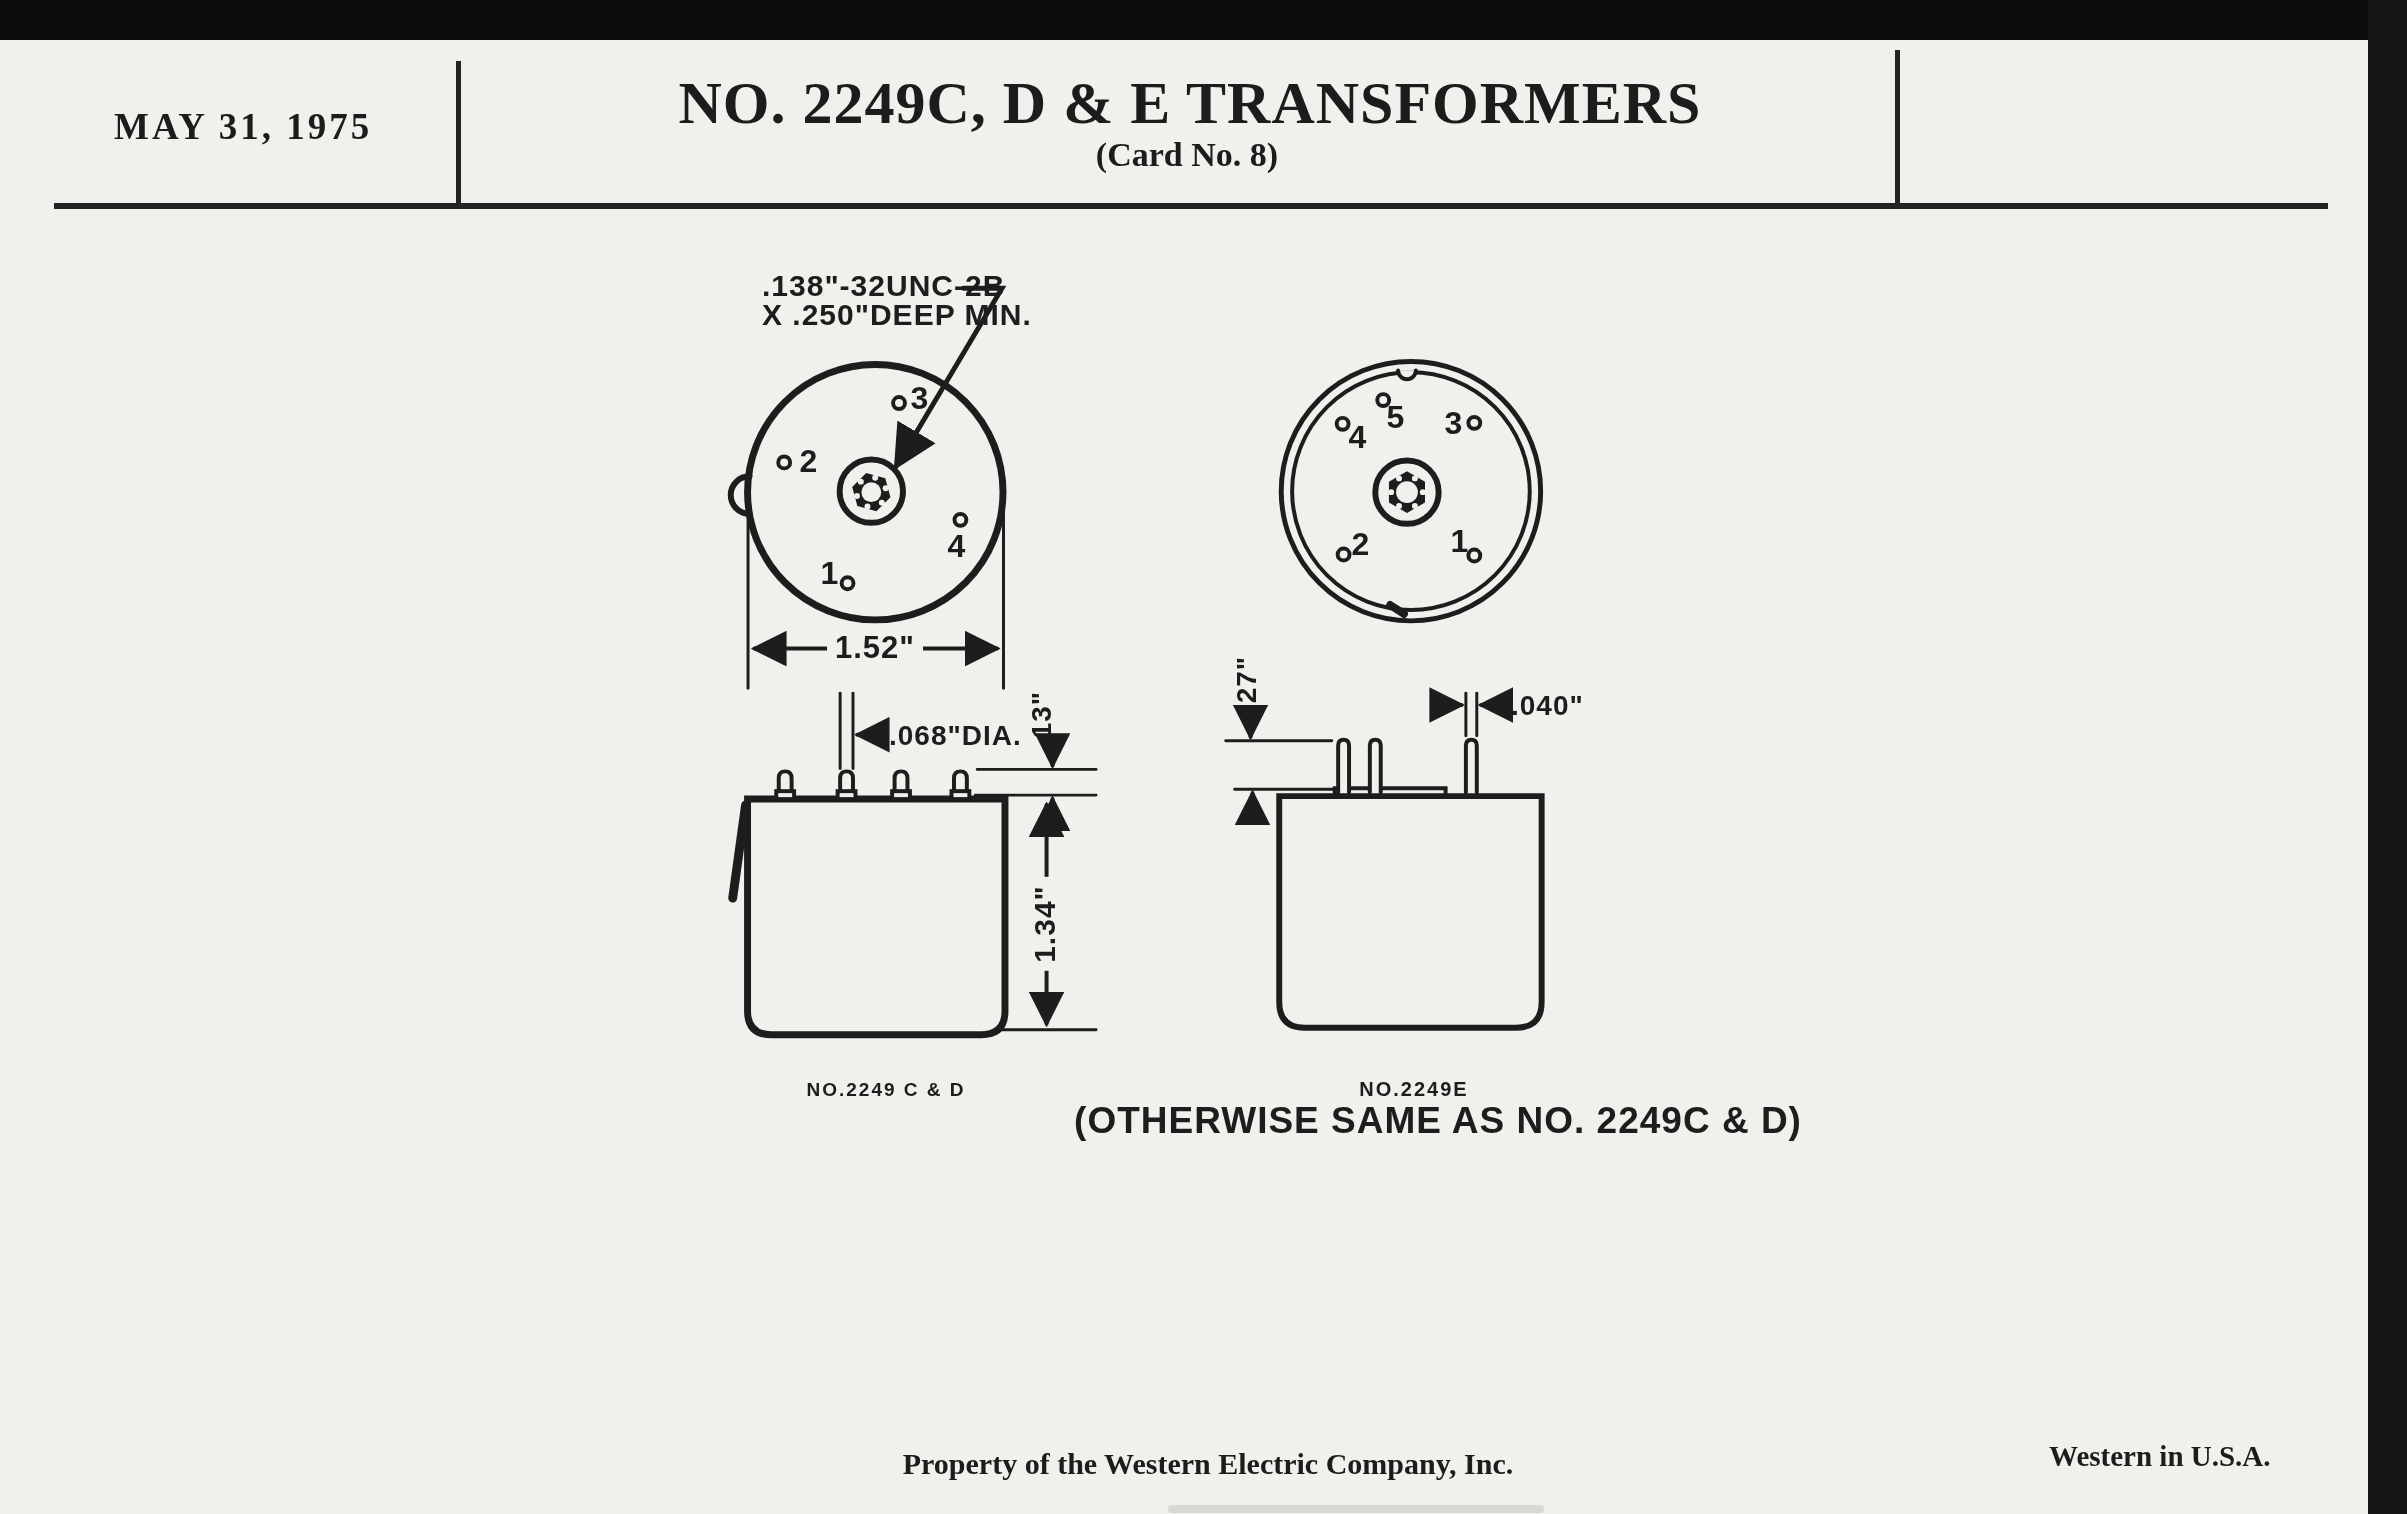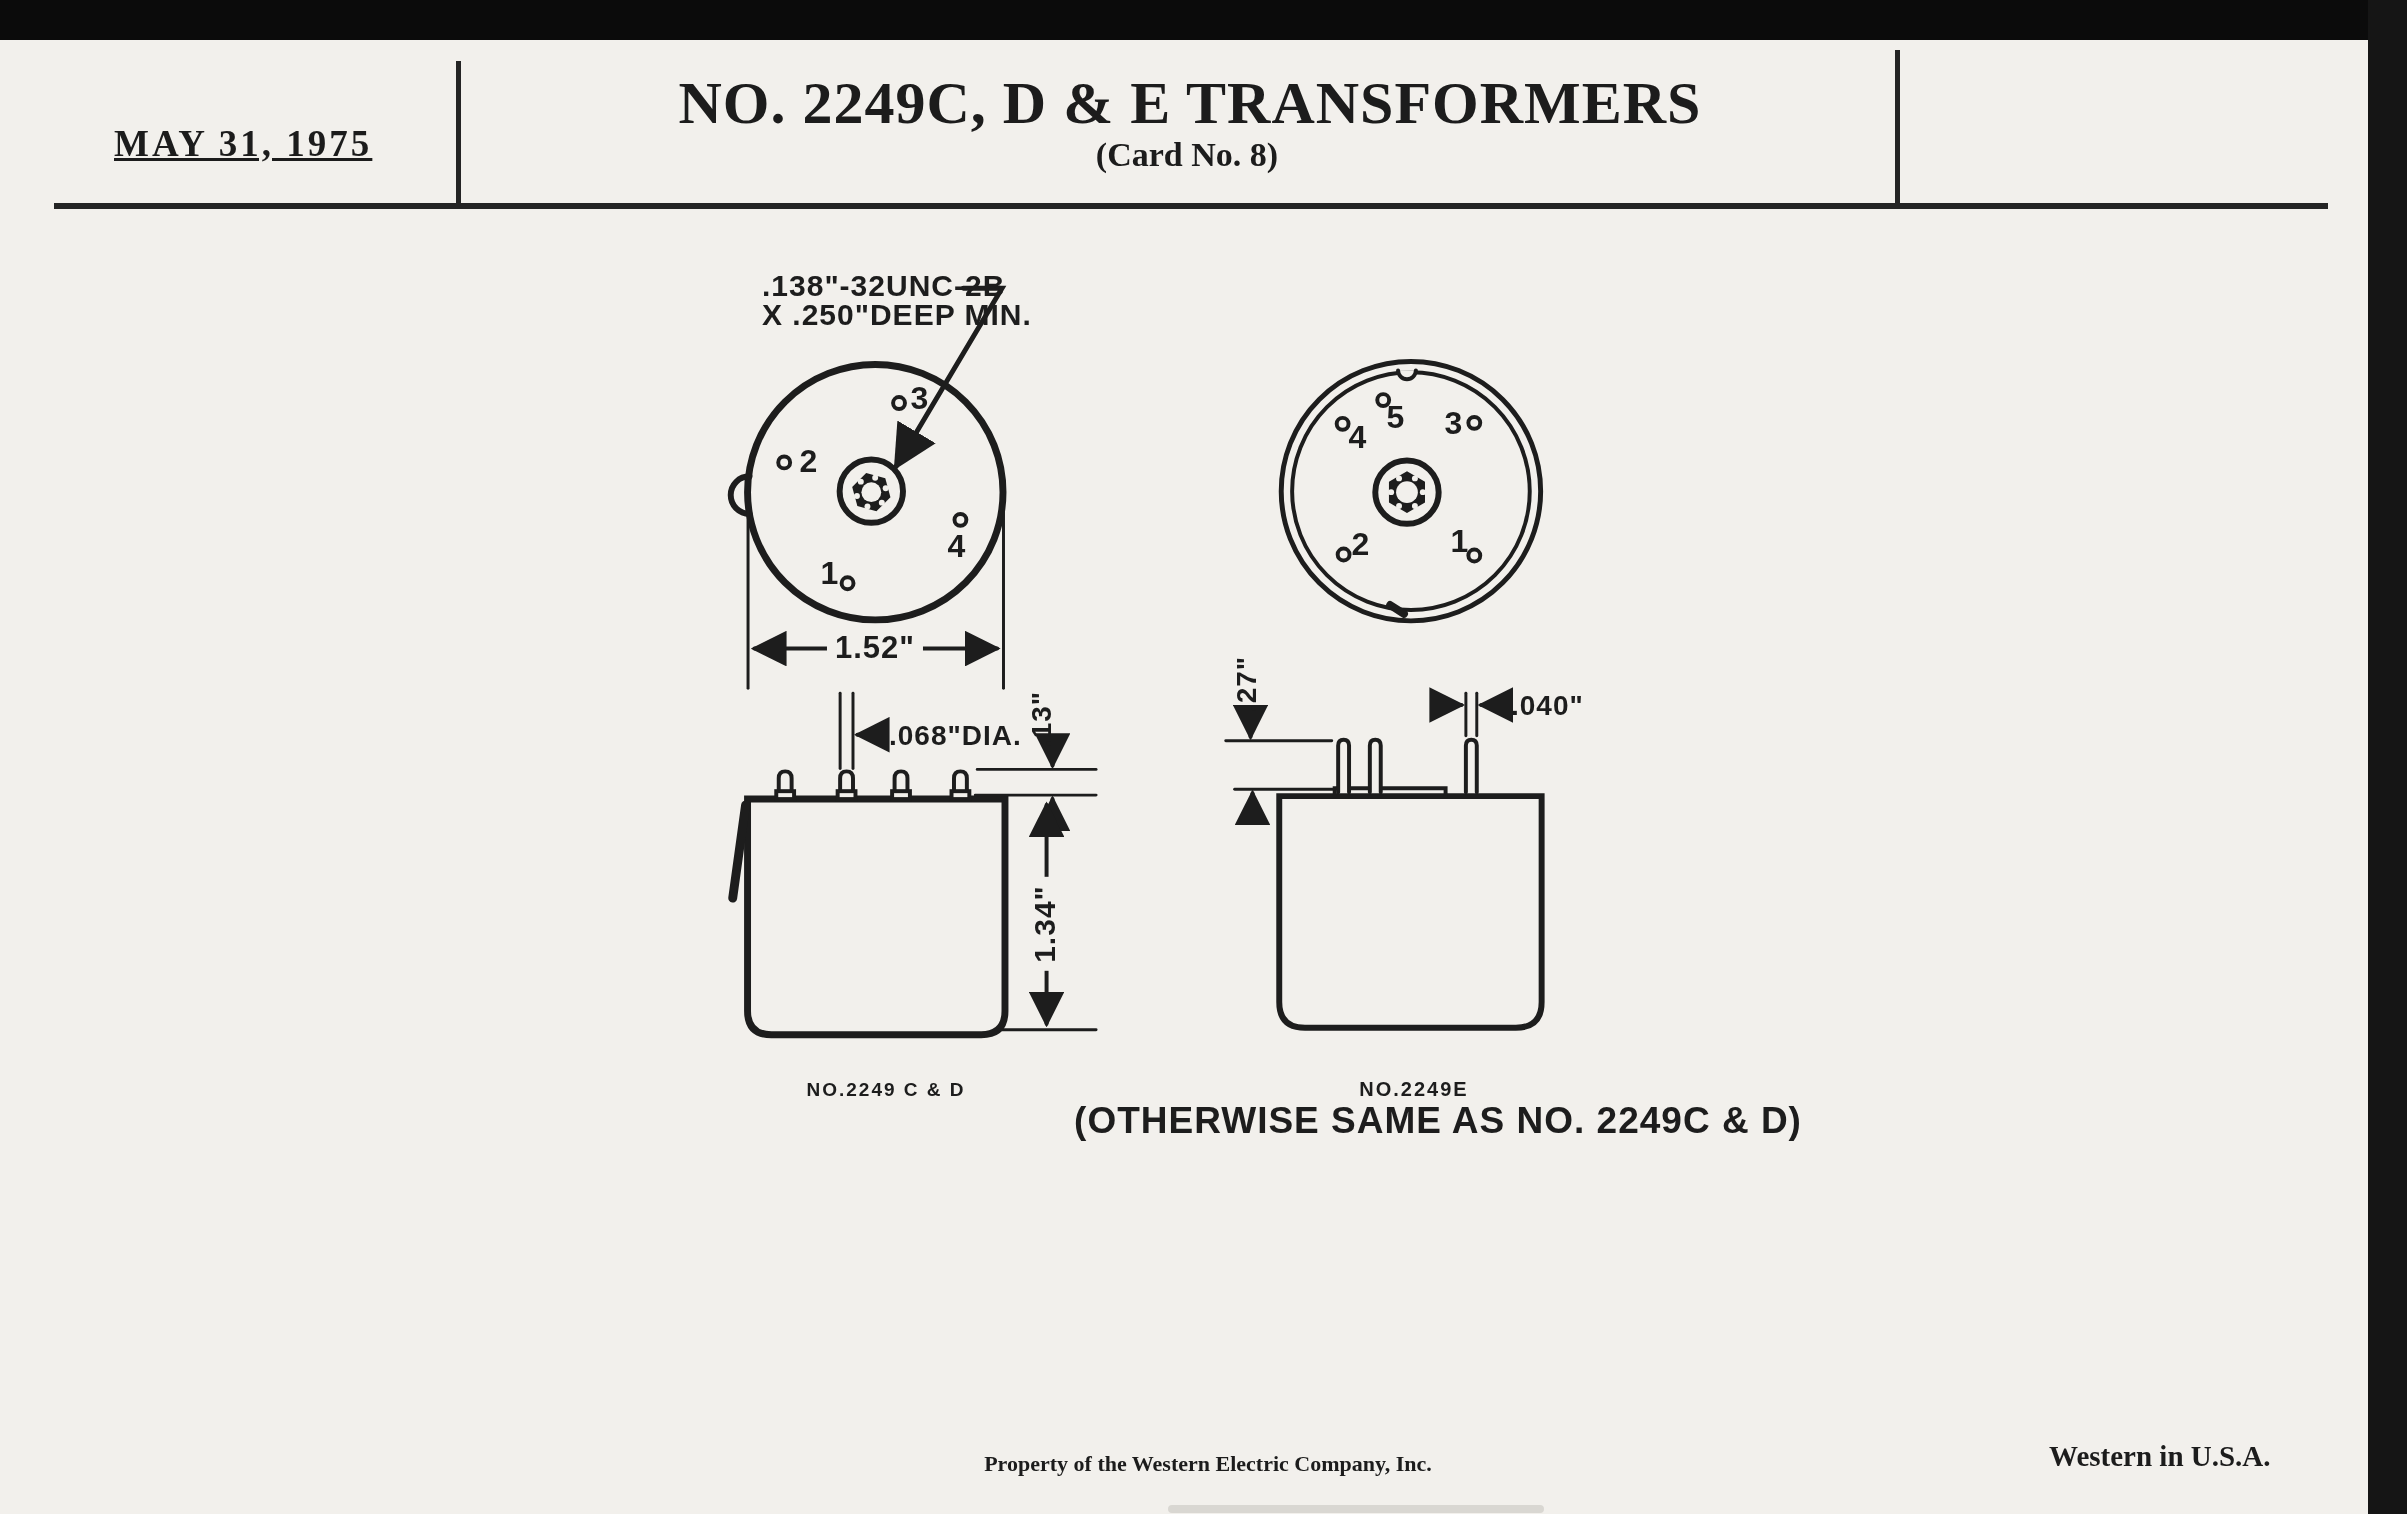--- a/index.html
+++ b/index.html
@@ -26,21 +26,21 @@
 <div class="page">
 
   <div class="abs topbar"></div>
   <div class="abs rightband"></div>
   <div class="abs smudge"></div>
 
   <div class="abs vrule" style="left:456px;top:61px;height:142px;"></div>
   <div class="abs vrule" style="left:1895px;top:50px;height:153px;"></div>
   <div class="abs hrule" style="left:54px;top:203px;width:2274px;"></div>
 
-  <div class="serif" style="left:114px;top:122px;font-size:37px;letter-spacing:3px;text-decoration:underline;">MAY 31, 1975</div>
+  <div class="serif" style="left:114px;top:105px;font-size:37px;letter-spacing:3px;">MAY 31, 1975</div>
   <div class="serif center" style="left:1190px;top:103px;font-size:60px;letter-spacing:1px;">NO. 2249C, D &amp; E TRANSFORMERS</div>
   <div class="serif center" style="left:1187px;top:155px;font-size:34px;">(Card No. 8)</div>
 
   <svg width="2408" height="1515" viewBox="0 0 2432 1530">
     <defs>
       <marker id="arr" viewBox="0 0 10 10" refX="9" refY="5" markerWidth="9" markerHeight="9" orient="auto">
         <path d="M0,0 L10,5 L0,10 z" fill="#1d1d1d"></path>
       </marker>
     </defs>
     <g stroke="#1d1d1d" fill="none" stroke-linecap="round">
@@ -165,17 +165,17 @@
   <div class="draft center" style="left:1358px;top:437px;font-size:32px;">4</div>
   <div class="draft center" style="left:1396px;top:417px;font-size:32px;">5</div>
 
   <div class="draft rot" style="left:1247px;top:684px;font-size:28px;">.27"</div>
   <div class="draft" style="left:1511px;top:690px;font-size:28px;">.040"</div>
 
   <div class="draft center" style="left:886px;top:1090px;font-size:19px;letter-spacing:2px;">NO.2249 C &amp; D</div>
   <div class="draft center" style="left:1414px;top:1089px;font-size:20px;letter-spacing:2px;">NO.2249E</div>
   <div class="draft center" style="left:1438px;top:1121px;font-size:37px;letter-spacing:1px;">(OTHERWISE SAME AS NO. 2249C &amp; D)</div>
 
-  <div class="serif center" style="left:1208px;top:1464px;font-size:22px;">Property of the Western Electric Company, Inc.</div>
+  <div class="serif center" style="left:1208px;top:1464px;font-size:30px;">Property of the Western Electric Company, Inc.</div>
   <div class="serif" style="left:2049px;top:1440px;font-size:29px;">Western in U.S.A.</div>
 
 </div>
 
 
 </body></html>

